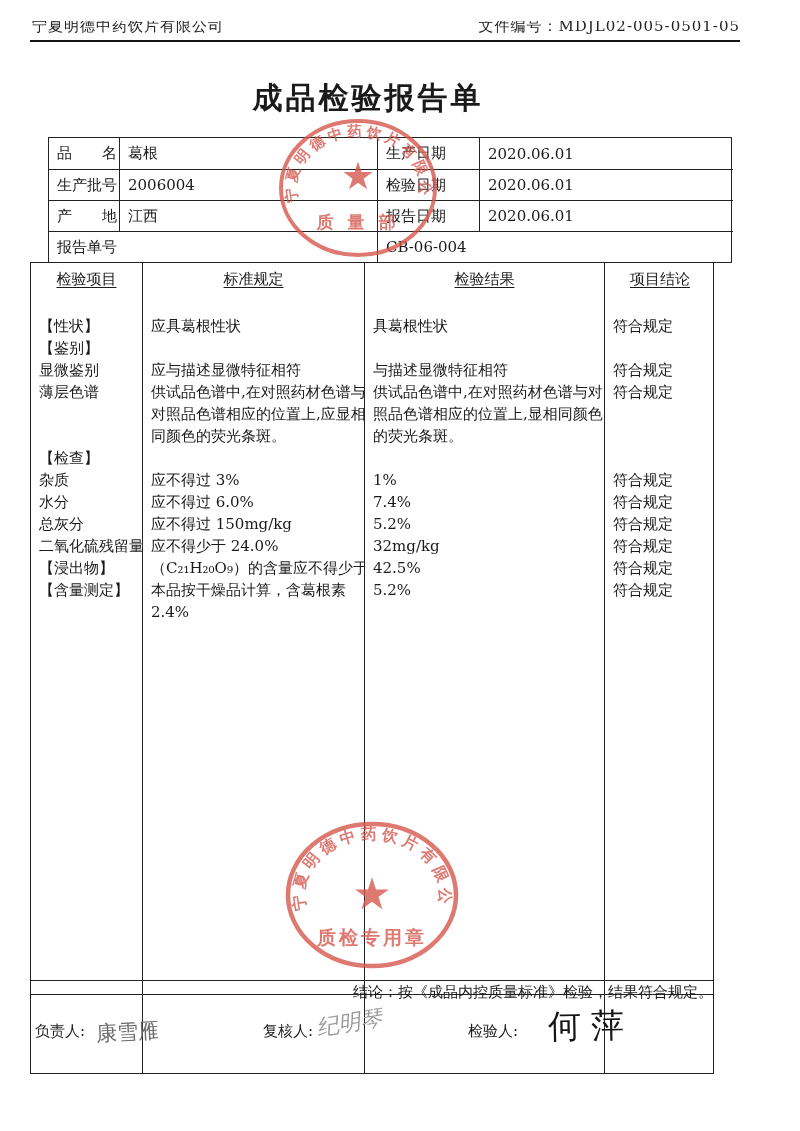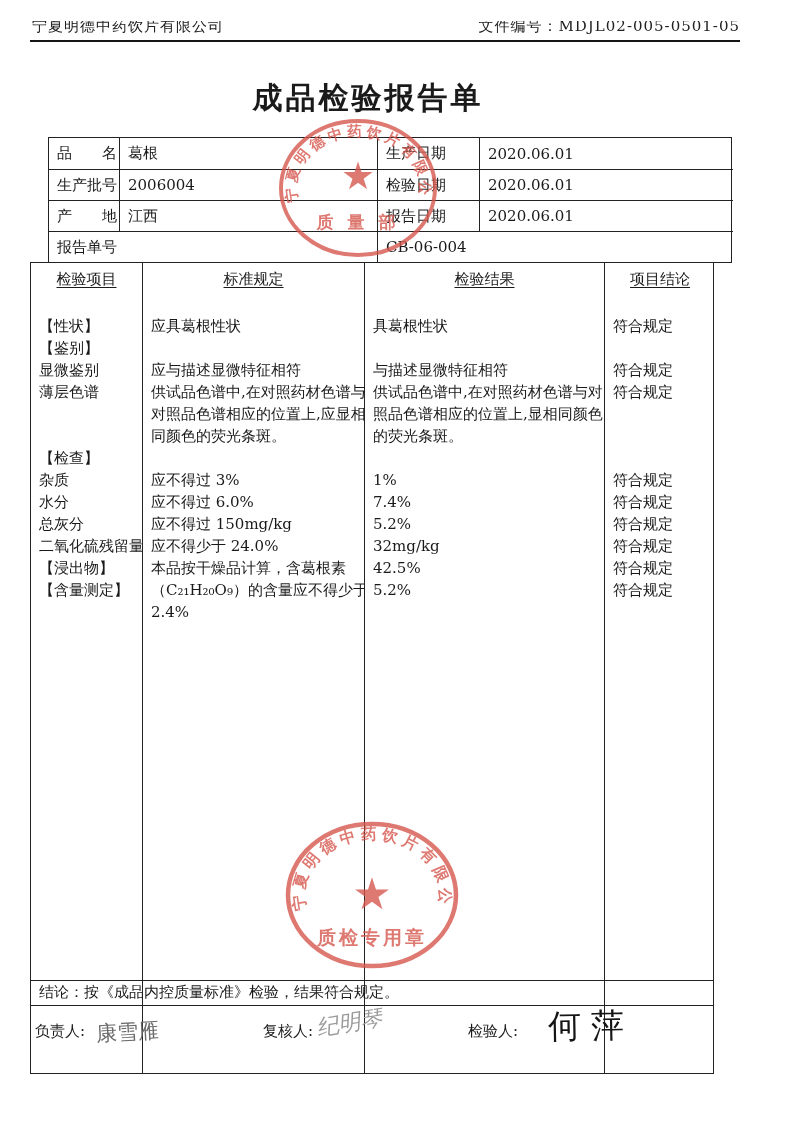--- a/index.html
+++ b/index.html
@@ -32,22 +32,22 @@
     display:grid;grid-template-columns:111px 222px 240px 111px;
     border:1.6px solid #222;box-sizing:border-box;font-size:15px;}
   .insp-col{box-sizing:border-box;border-left:1.4px solid #222;overflow:hidden;}
   .insp-col.first{border-left:none;}
   .insp-head{height:27px;line-height:26px;text-align:center;padding-top:3px;}
   .insp-head span{text-decoration:underline;text-underline-offset:3px;}
   .insp-lines{padding-left:8px;padding-right:4px;}
   .tline{height:22px;line-height:22px;white-space:nowrap;}
 
   
-  .conclusion-box{position:absolute;left:30px;top:980px;width:684px;height:26px;
-    border:1.6px solid #222;box-sizing:border-box;line-height:23px;font-size:15px;padding-left:8px;}
+  .conclusion-box{position:absolute;left:30px;top:980px;width:684px;height:15px;
+    border:1.6px solid #222;box-sizing:border-box;line-height:23px;font-size:15px;padding-left:8px;text-align:right;}
 
   
   .sig-label{position:absolute;top:1022px;font-size:15px;}
   .sig-name{position:absolute;white-space:nowrap;}
   .sig-lead{left:96px;top:1018px;font-size:21px;color:#6a6a6a;transform:rotate(-3deg);}
   .sig-review{left:318px;top:1008px;font-size:22px;color:#9a9a9a;transform:rotate(-9deg) skewX(-12deg);}
   .sig-inspector{left:548px;top:1004px;font-size:33px;color:#151515;letter-spacing:10px;transform:rotate(-1deg);}
 
   
   .stamp{position:absolute;opacity:0.78;}
@@ -119,22 +119,22 @@
           <div class="tline">&nbsp;</div>
           <div class="tline">应与描述显微特征相符</div>
           <div class="tline">供试品色谱中,在对照药材色谱与</div>
           <div class="tline">对照品色谱相应的位置上,应显相</div>
           <div class="tline">同颜色的荧光条斑。</div>
           <div class="tline">&nbsp;</div>
           <div class="tline">应不得过 3%</div>
           <div class="tline">应不得过 6.0%</div>
           <div class="tline">应不得过 150mg/kg</div>
           <div class="tline">应不得少于 24.0%</div>
+          <div class="tline">（C₂₁H₂₀O₉）的含量应不得少于</div>
           <div class="tline">本品按干燥品计算，含葛根素</div>
-          <div class="tline">（C₂₁H₂₀O₉）的含量应不得少于</div>
           <div class="tline">2.4%</div>
         </div>
     </div>
     <div class="insp-col">
       <div class="insp-head"><span>检验结果</span></div>
       <div class="insp-lines">
           <div class="tline">&nbsp;</div>
           <div class="tline">具葛根性状</div>
           <div class="tline">&nbsp;</div>
           <div class="tline">与描述显微特征相符</div>

